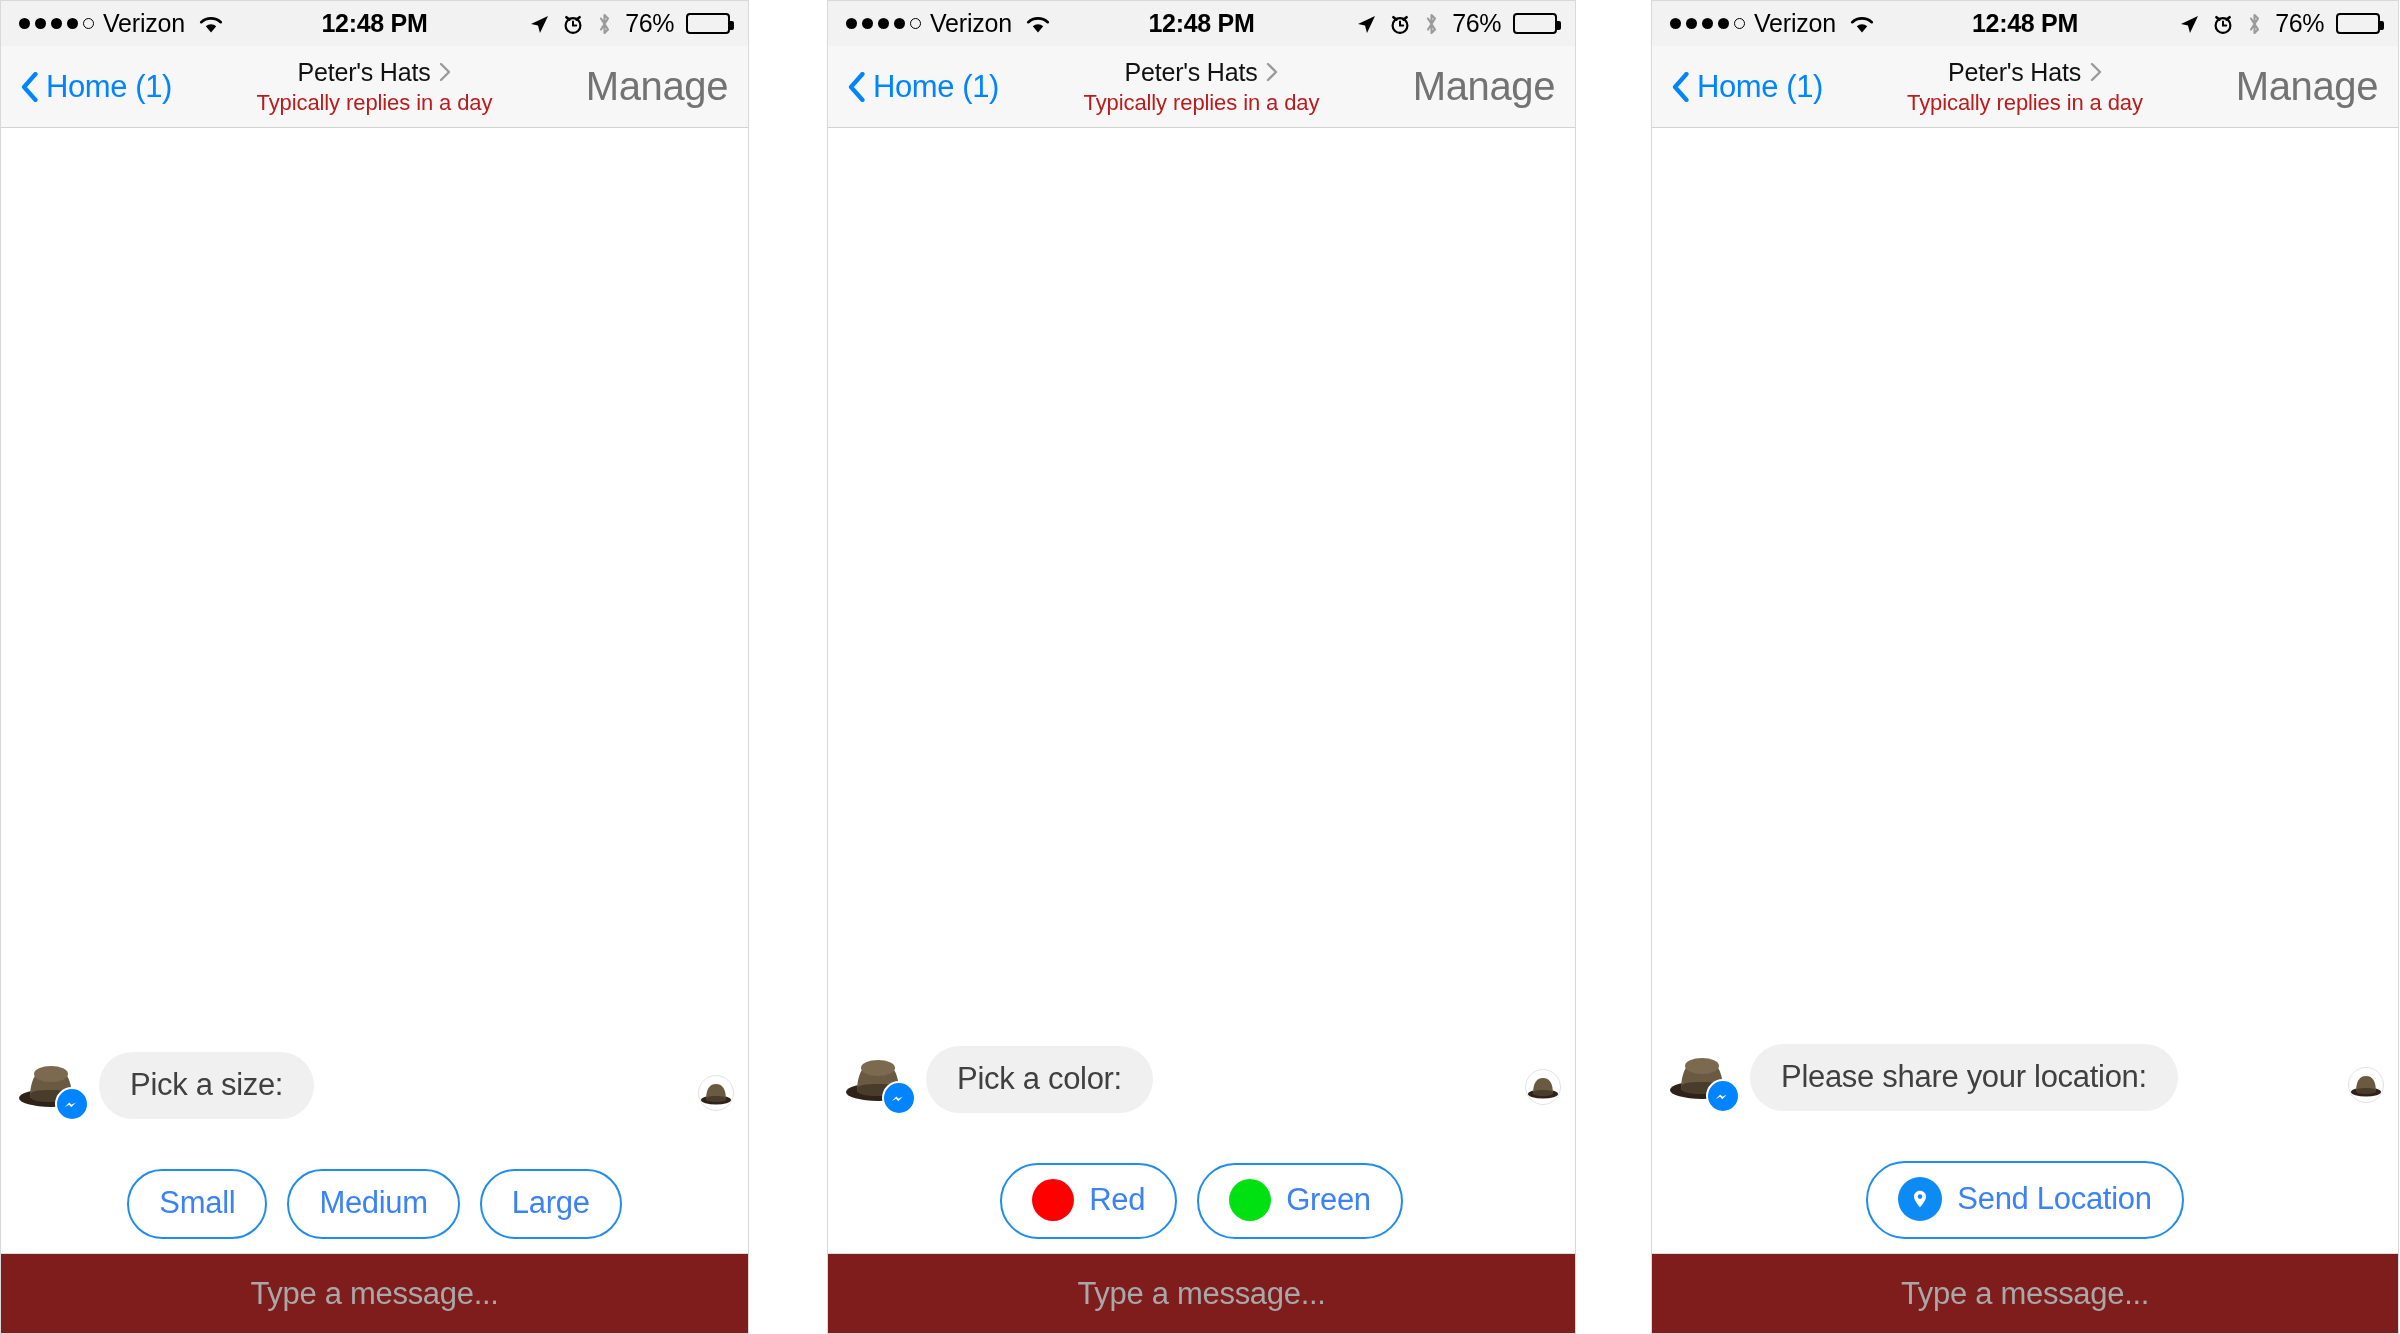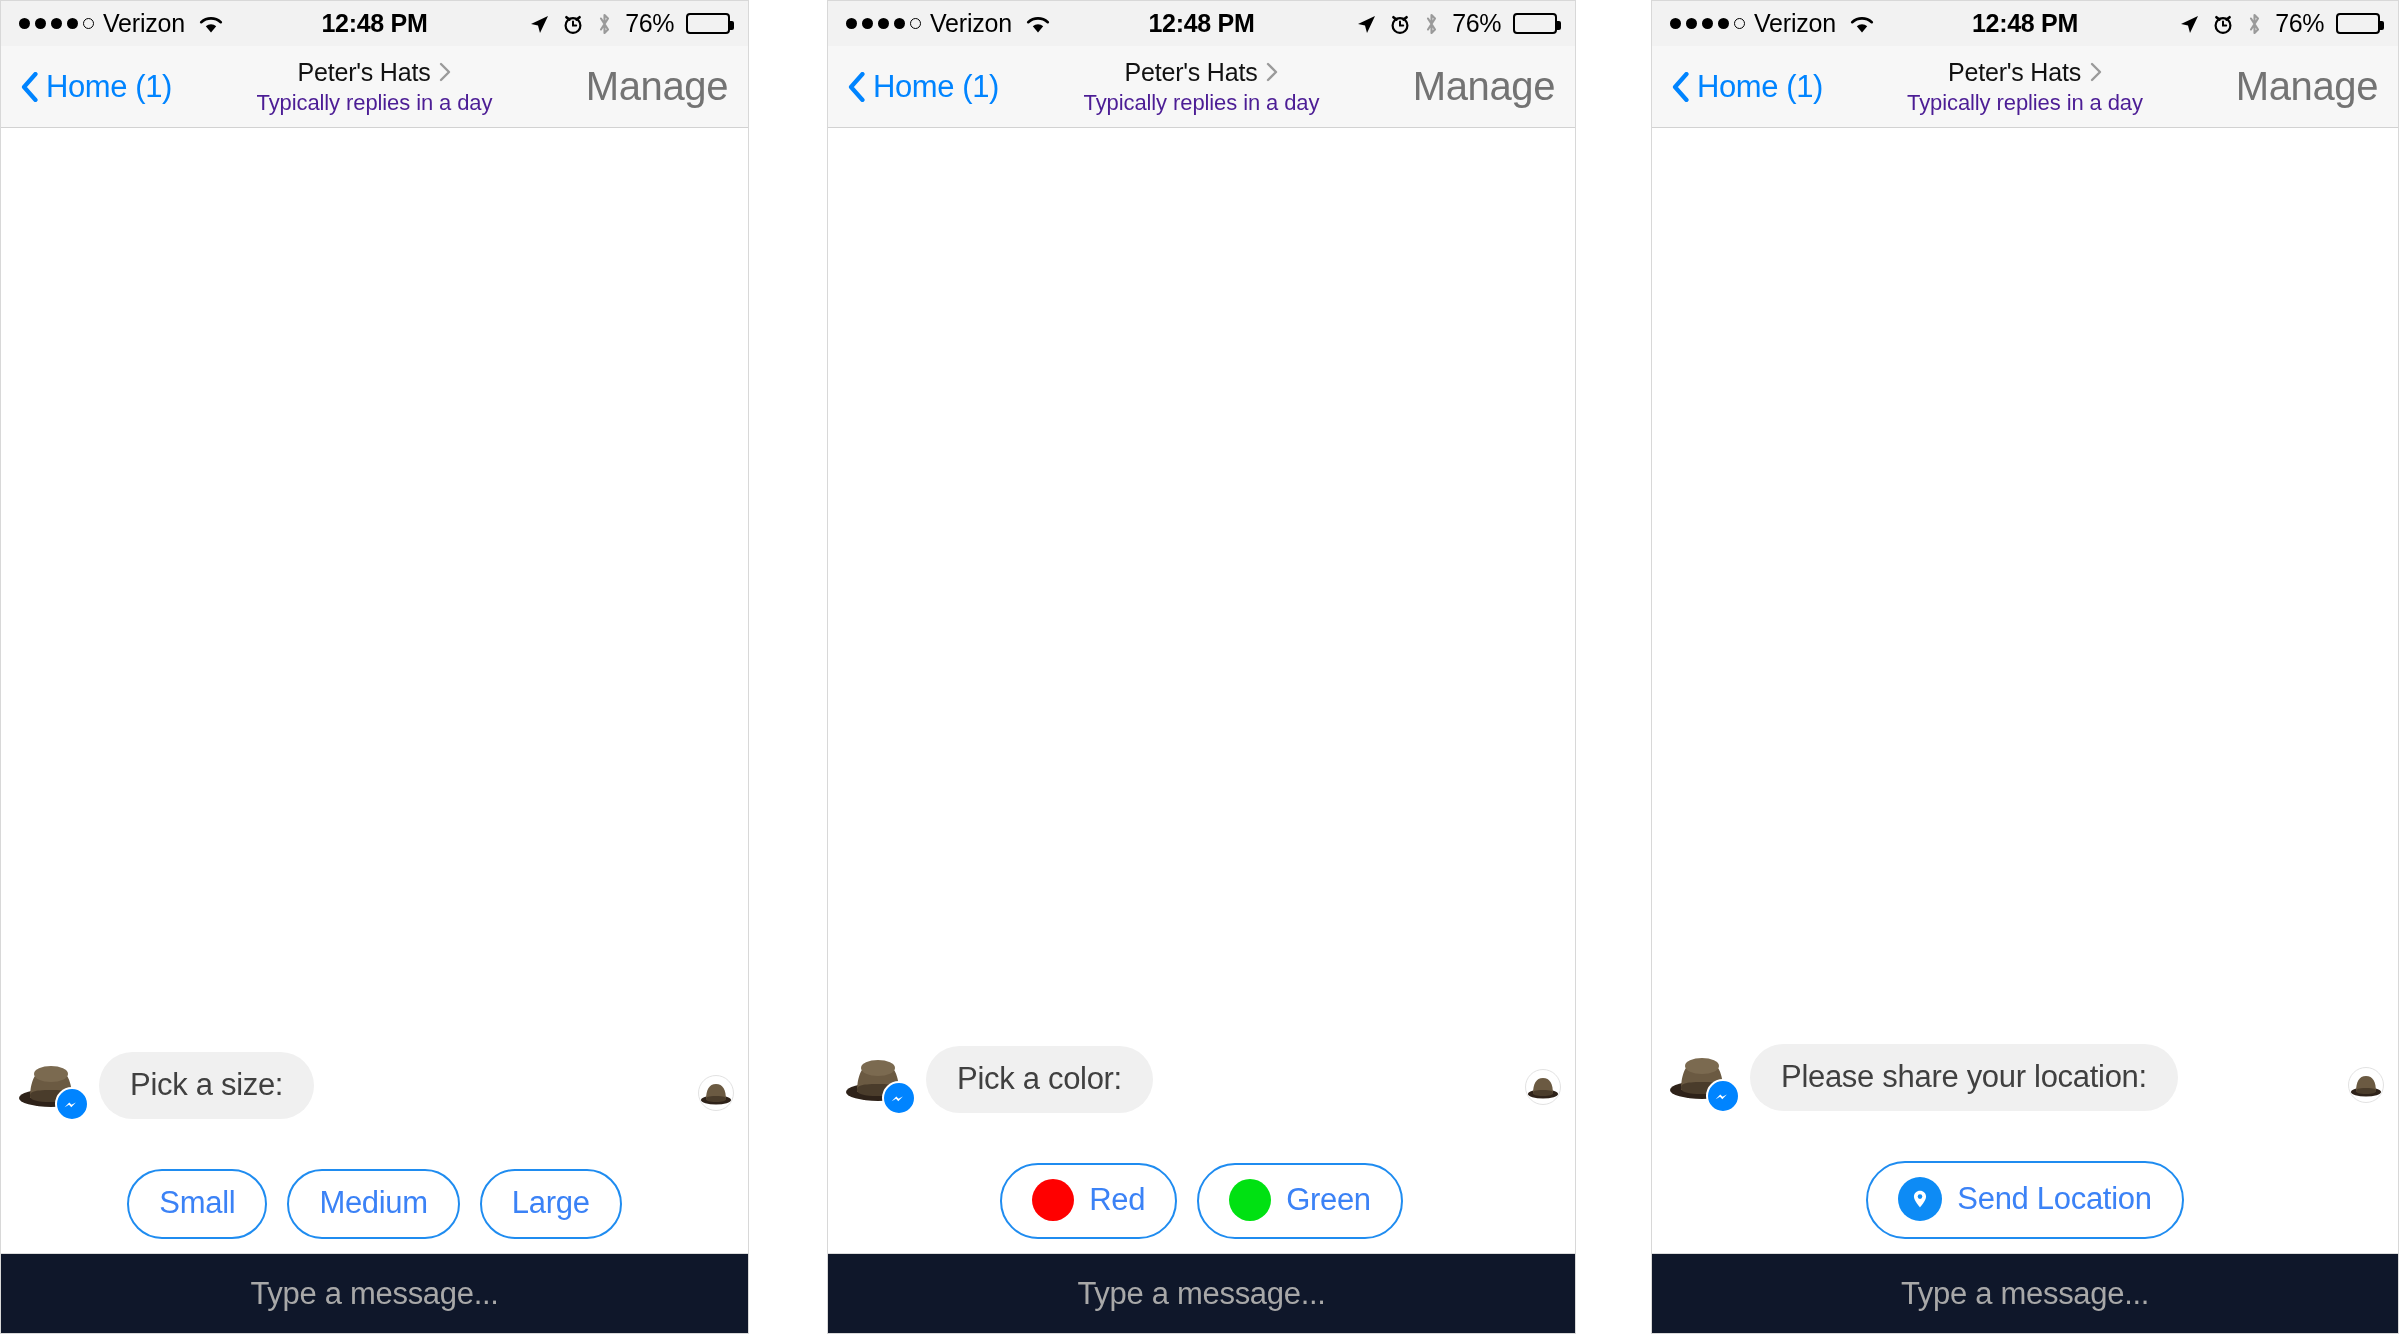--- a/index.html
+++ b/index.html
@@ -95,21 +95,21 @@
     display:flex; flex-direction:column;
     align-items:center; justify-content:center;
     pointer-events:none;
   }
   .nav-title-row{
     display:flex; align-items:center; gap:9px;
     pointer-events:auto; cursor:pointer;
   }
   .nav-title{ font-size:25px; color:#111; letter-spacing:-0.2px; }
   .chev-fwd{ width:12px;height:20px; }
-  .nav-sub{ font-size:22px; color:#4c1d95; margin-top:3px; letter-spacing:-0.1px;}
+  .nav-sub{ font-size:22px; color:#b91c1c; margin-top:3px; letter-spacing:-0.1px;}
   .nav-right{
     margin-left:auto; color:#737373; font-size:40px; letter-spacing:-0.4px;
     cursor:pointer; z-index:3;
   }
 
   
   .thread{
     flex:1 1 auto;
     position:relative;
     background:#ffffff;
@@ -186,21 +186,21 @@
     width:44px;height:44px;border-radius:50%;
     background:#0d8bf5;
     flex:0 0 44px;
     display:flex;align-items:center;justify-content:center;
   }
 
   
   .composer{
     flex:0 0 80px; height:80px;
     border-top:1px solid #dcdcdc;
-    background:#0f172a;
+    background:#7f1d1d;
     display:flex; align-items:center; justify-content:center;
   }
   .composer-ph{
     font-size:31px; color:#a8a8a8; letter-spacing:-0.3px;
   }
 </style>
 </head>
 <body>
 
 <div class="stage">

